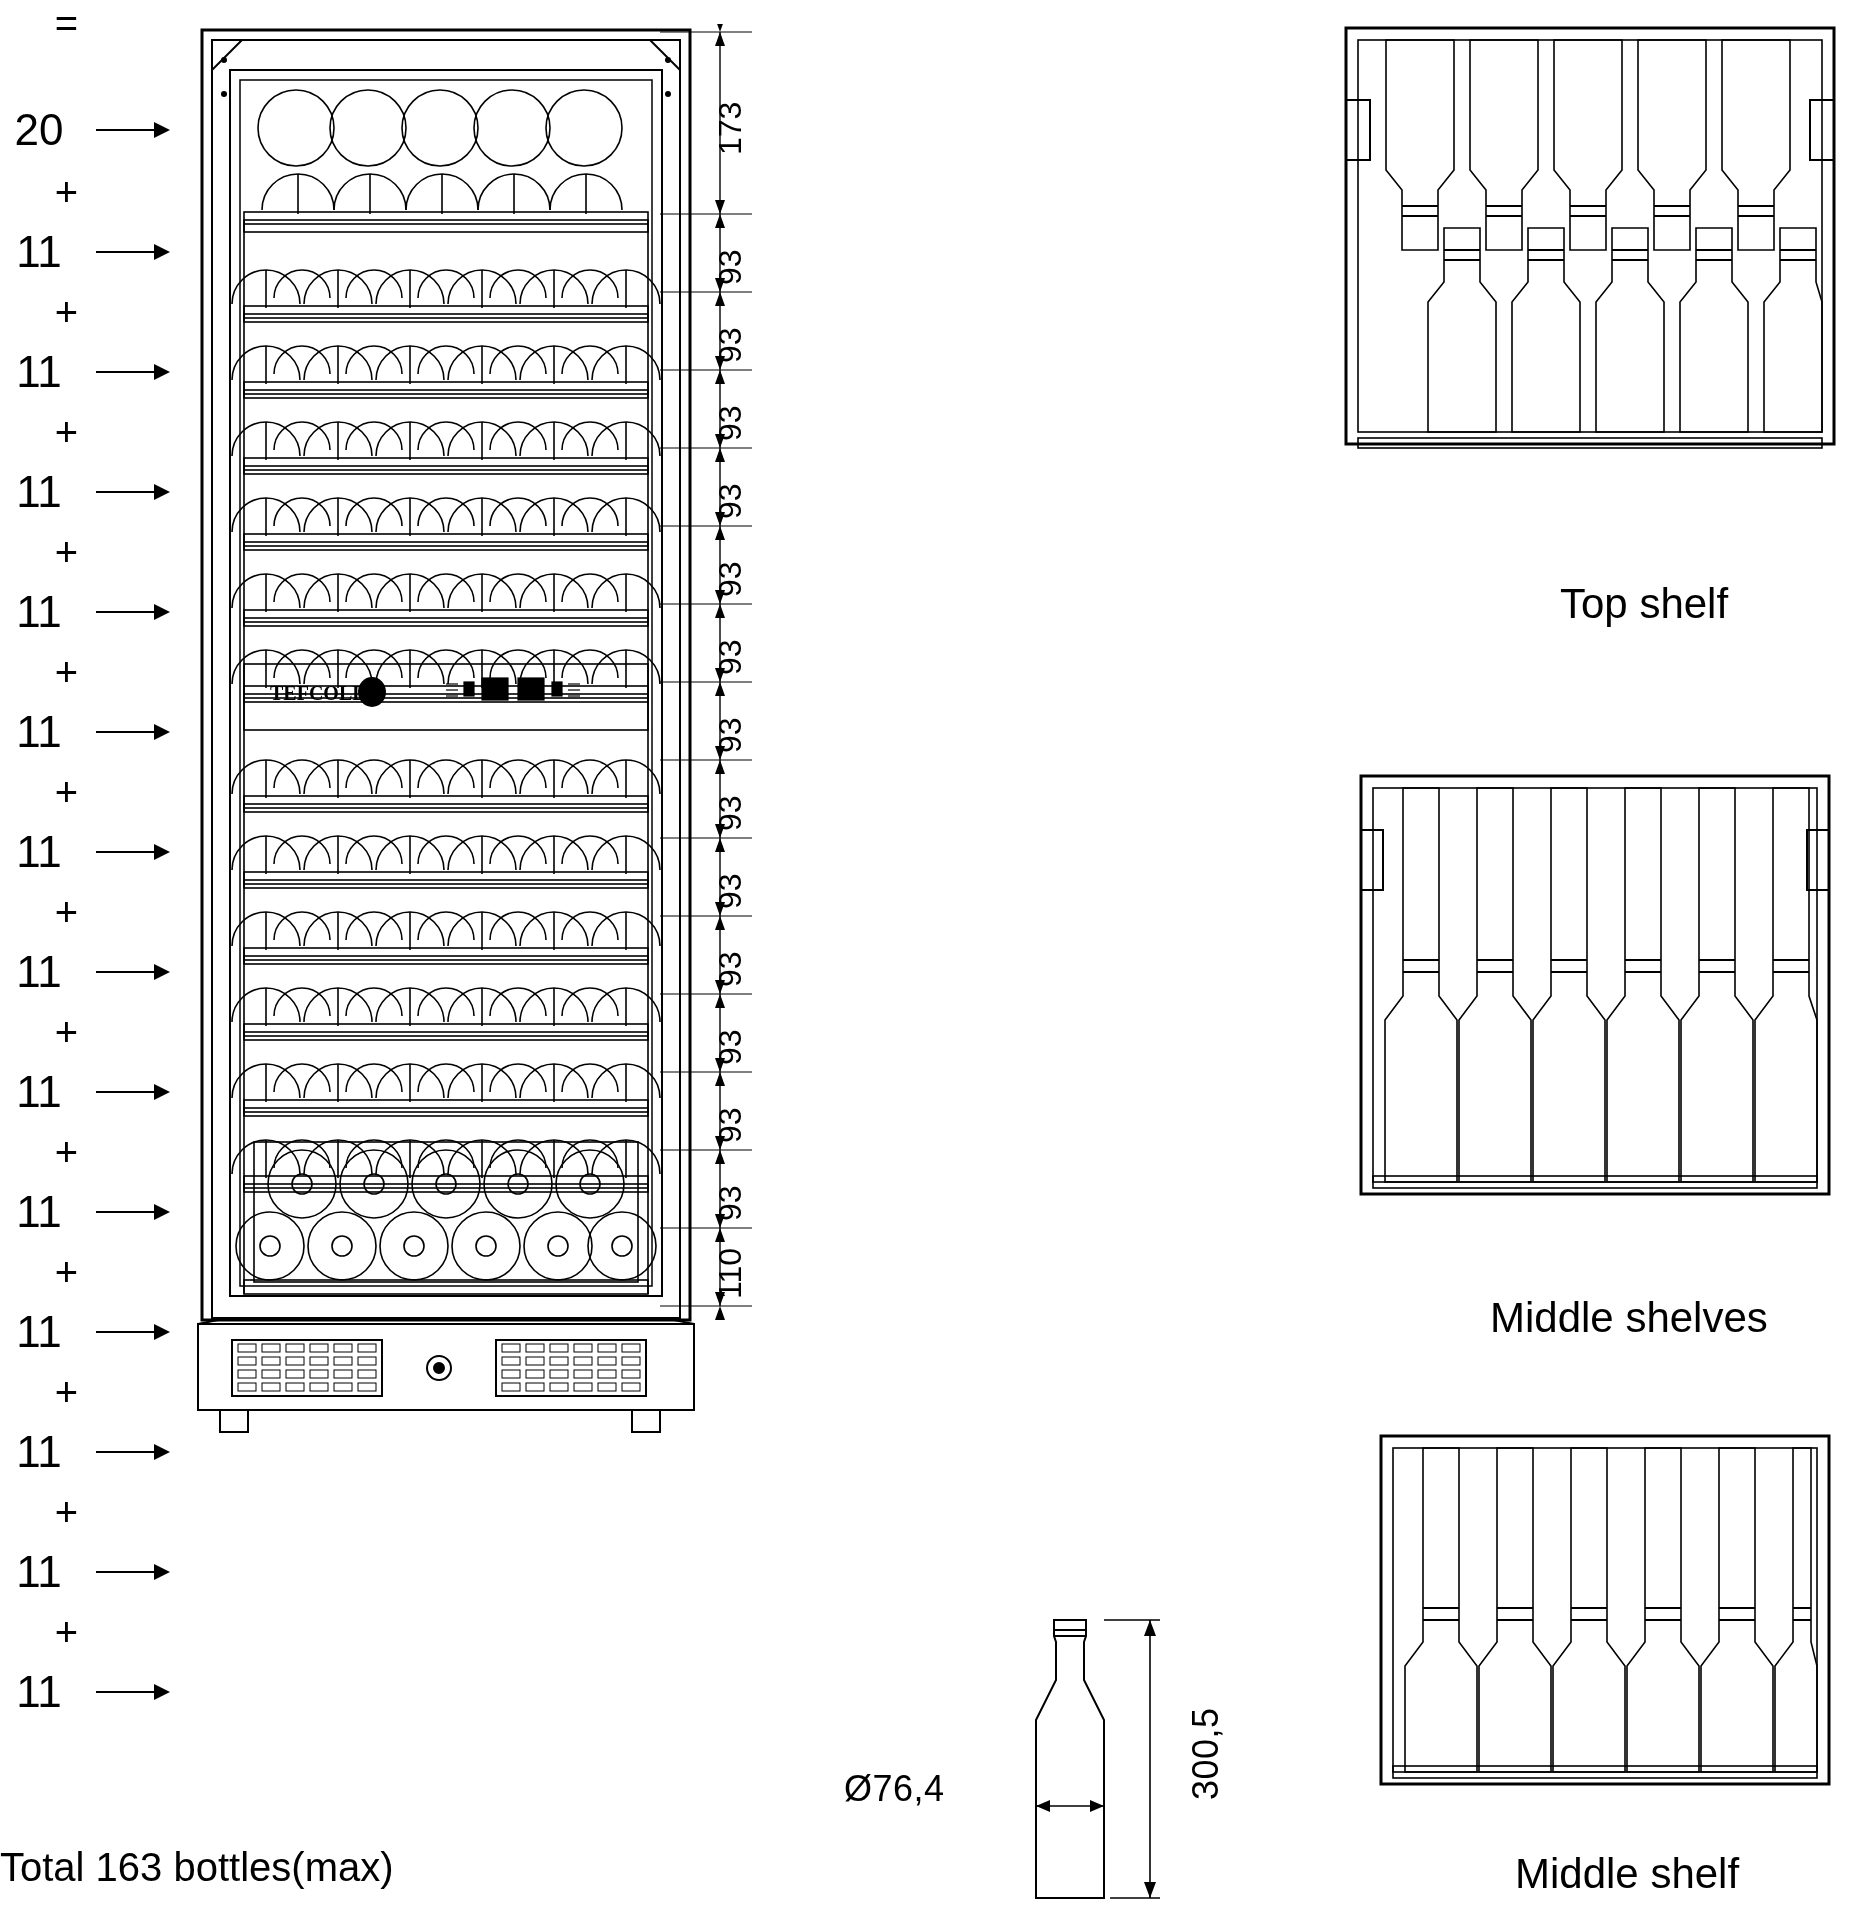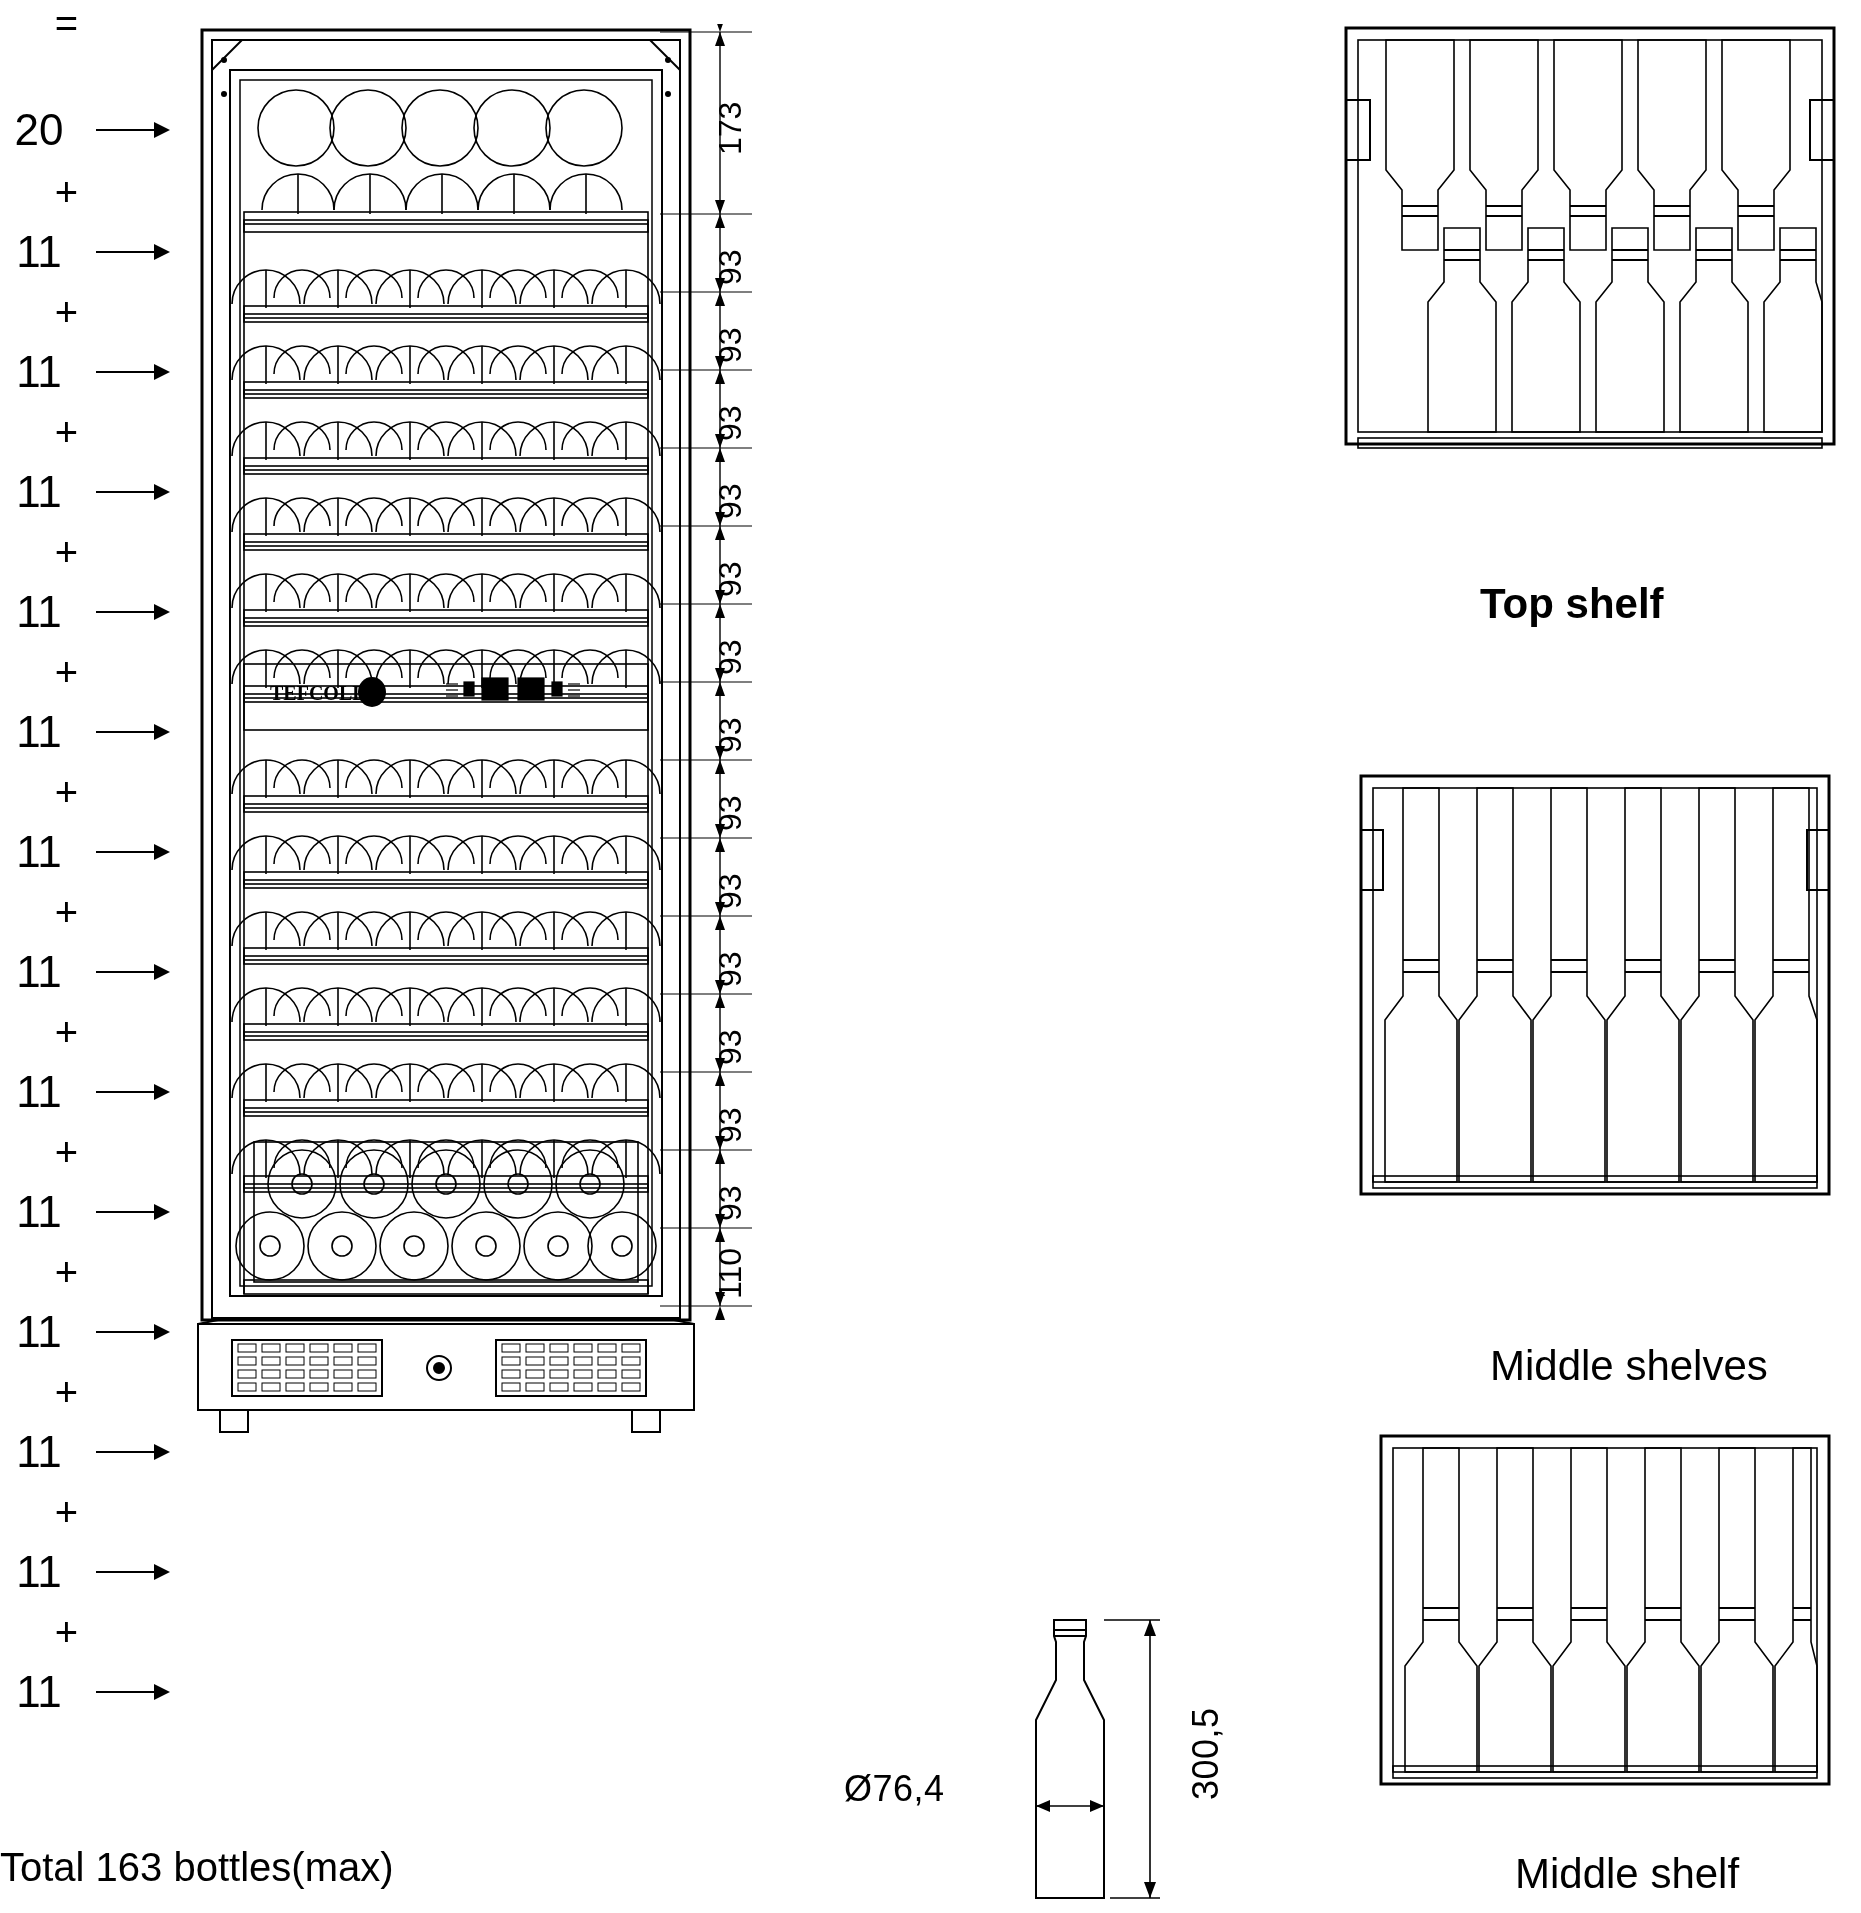--- a/index.html
+++ b/index.html
@@ -620,21 +620,21 @@
           <line x1="356" y1="230" x2="392" y2="230"></line>
             <line x1="356" y1="240" x2="392" y2="240"></line>
           <line x1="440" y1="230" x2="476" y2="230"></line>
             <line x1="440" y1="240" x2="476" y2="240"></line>
         </g>
       </g>
     </g>
     <rect x="18" y="418" width="464" height="10" fill="none" stroke="#000" stroke-width="1.6"></rect>
   </svg>
 </div>
-<div class="abs shelf-cap" style="left:1480px;top:580px;font-weight:bold;">Top shelf</div>
+<div class="abs shelf-cap" style="left:1560px;top:580px;">Top shelf</div>
 
 <div class="abs" style="left:1355px;top:770px;">
   <svg width="480" height="430" viewBox="0 0 480 430">
     <rect x="6" y="6" width="468" height="418" fill="none" stroke="#000" stroke-width="3"></rect>
     <rect x="18" y="18" width="444" height="394" fill="none" stroke="#000" stroke-width="1.6"></rect>
     <path d="M6 60 L28 60 L28 120 L6 120" fill="none" stroke="#000" stroke-width="2"></path>
     <path d="M474 60 L452 60 L452 120 L474 120" fill="none" stroke="#000" stroke-width="2"></path>
     <g fill="none" stroke="#000" stroke-width="1.6">
       <path d="M30 412 L30 250 L48 226 L48 18 L84 18 L84 226 L102 250 L102 412 Z"></path>
       <path d="M104 412 L104 250 L122 226 L122 18 L158 18 L158 226 L176 250 L176 412 Z"></path>
@@ -653,21 +653,21 @@
           <line x1="270" y1="202" x2="306" y2="202"></line>
         <line x1="344" y1="190" x2="380" y2="190"></line>
           <line x1="344" y1="202" x2="380" y2="202"></line>
         <line x1="418" y1="190" x2="454" y2="190"></line>
           <line x1="418" y1="202" x2="454" y2="202"></line>
       </g>
     </g>
     <rect x="18" y="406" width="444" height="12" fill="none" stroke="#000" stroke-width="1.6"></rect>
   </svg>
 </div>
-<div class="abs shelf-cap" style="left:1490px;top:1342px;">Middle shelves</div>
+<div class="abs shelf-cap" style="left:1490px;top:1294px;">Middle shelves</div>
 
 <div class="abs" style="left:1375px;top:1430px;">
   <svg width="460" height="360" viewBox="0 0 460 360">
     <rect x="6" y="6" width="448" height="348" fill="none" stroke="#000" stroke-width="3"></rect>
     <rect x="18" y="18" width="424" height="324" fill="none" stroke="#000" stroke-width="1.6"></rect>
     <g fill="none" stroke="#000" stroke-width="1.6">
       <path d="M30 342 L30 236 L48 212 L48 18 L84 18 L84 212 L102 236 L102 342 Z"></path>
       <path d="M104 342 L104 236 L122 212 L122 18 L158 18 L158 212 L176 236 L176 342 Z"></path>
       <path d="M178 342 L178 236 L196 212 L196 18 L232 18 L232 212 L250 236 L250 342 Z"></path>
       <path d="M252 342 L252 236 L270 212 L270 18 L306 18 L306 212 L324 236 L324 342 Z"></path>

